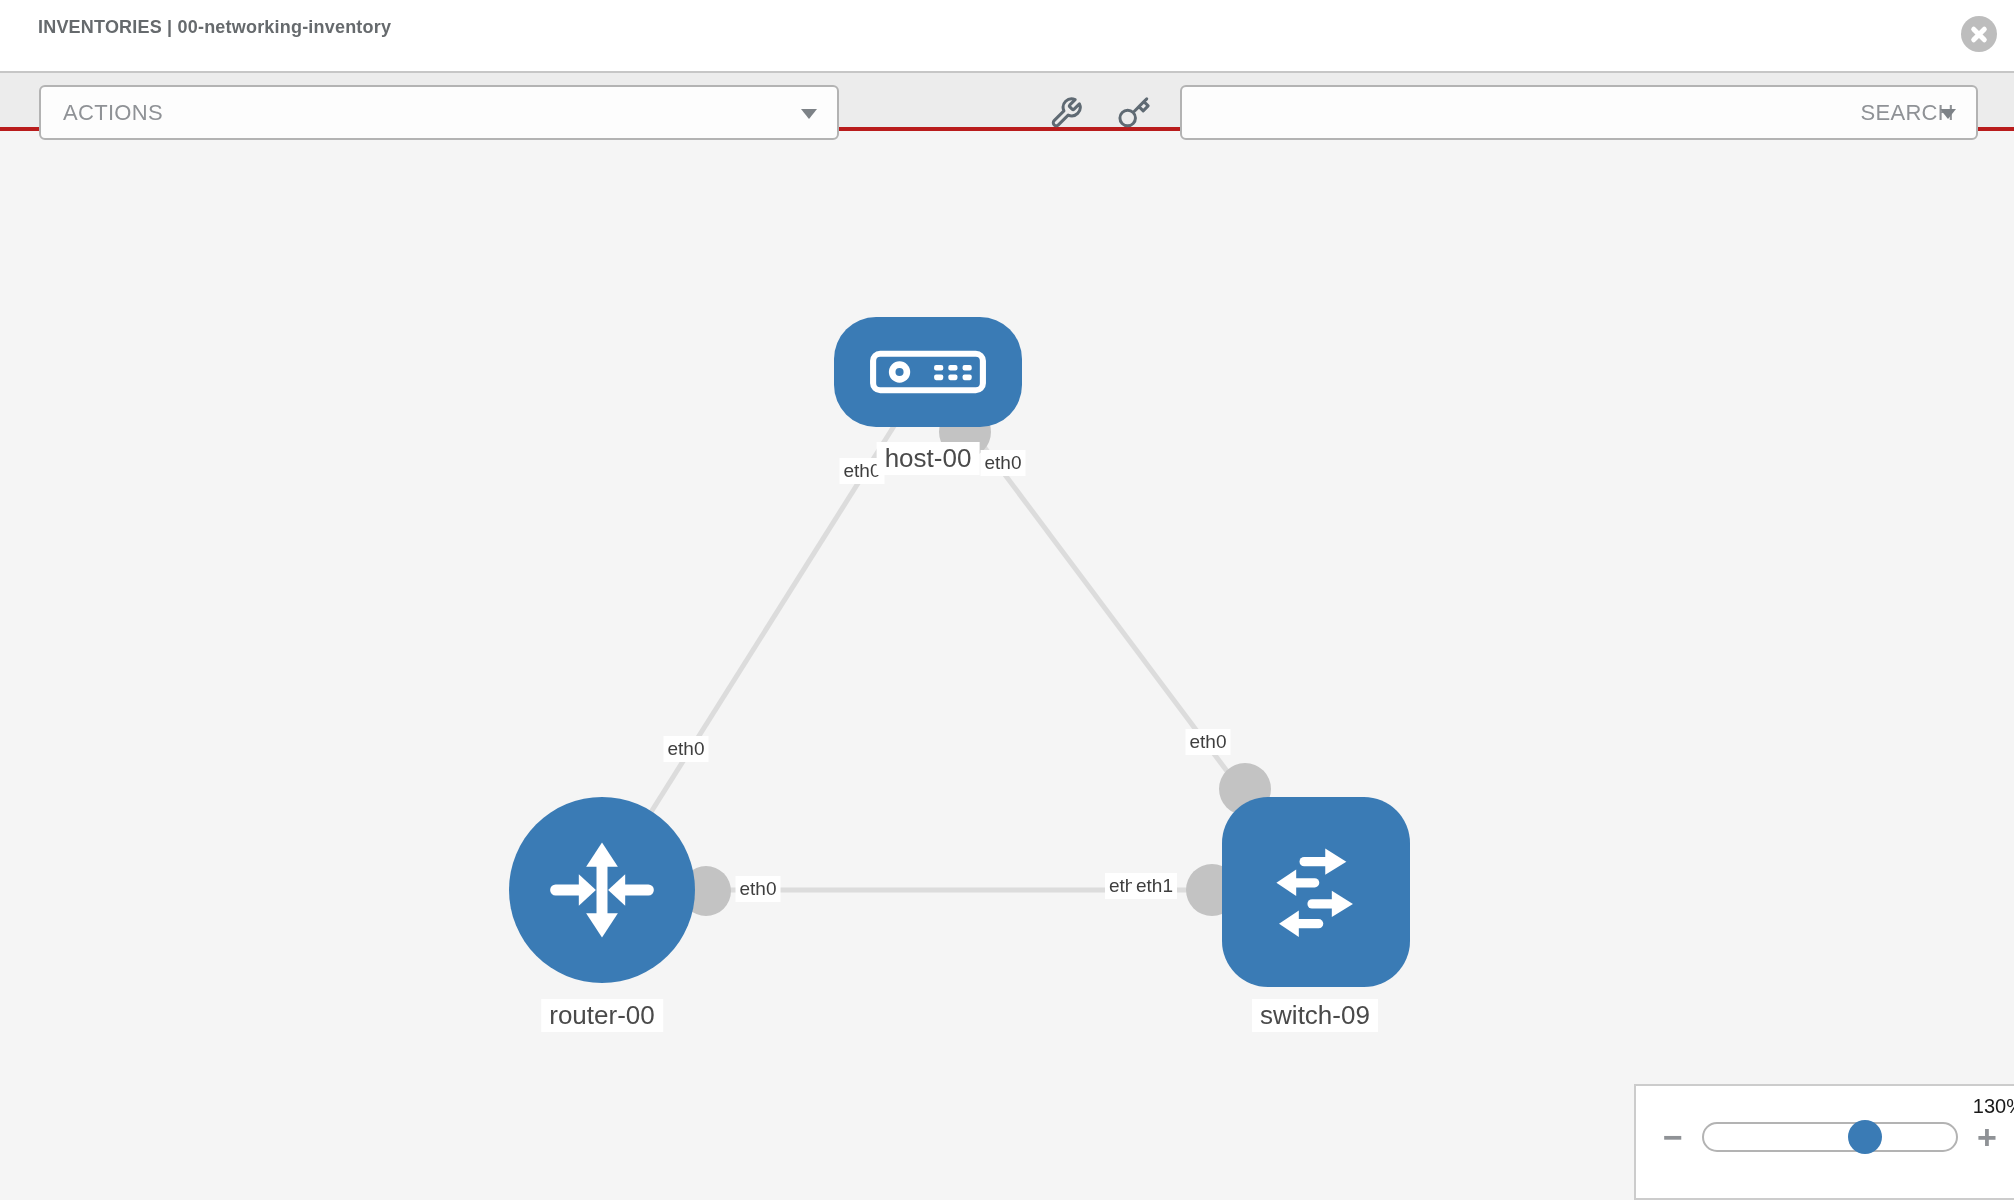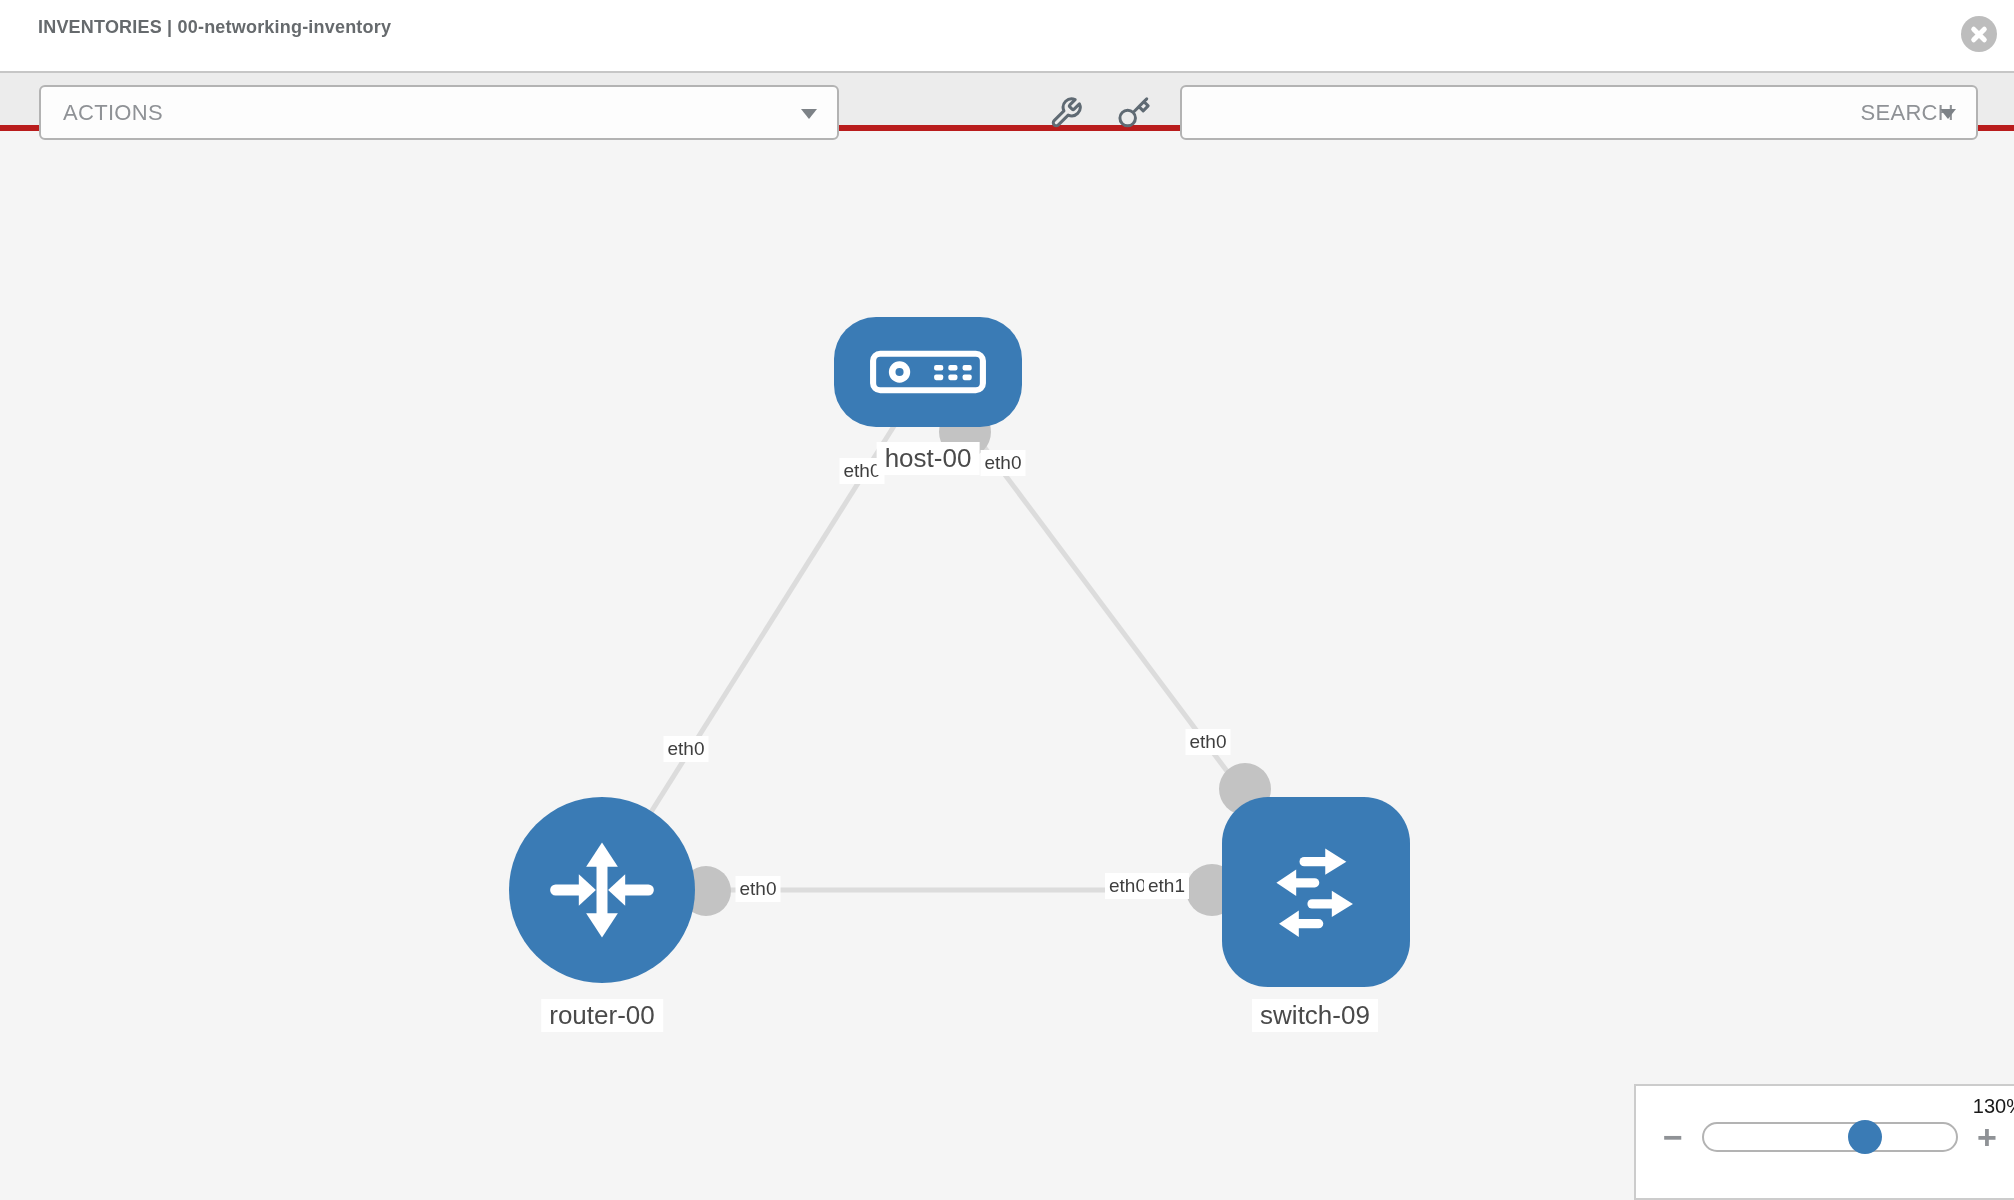--- a/index.html
+++ b/index.html
@@ -11,21 +11,21 @@
   .header { position:absolute; left:0; top:0; width:2014px; height:71px; background:#ffffff; }
   .page-title { position:absolute; left:38px; top:17px; font-size:18px; font-weight:700; color:#666a6d; letter-spacing:.2px; }
   .close-btn { position:absolute; right:17px; top:16px; width:36px; height:36px; border:none; background:transparent; cursor:pointer; }
   .close-circle { position:absolute; left:0; top:0; width:36px; height:36px; border-radius:50%; background:#bdbdbd; }
   .close-circle::before, .close-circle::after { content:""; position:absolute; left:8px; top:15.5px; width:20px; height:5px; border-radius:2.5px; background:#fff; }
   .close-circle::before { transform:rotate(45deg); }
   .close-circle::after  { transform:rotate(-45deg); }
 
   
   .toolbar { position:absolute; left:0; top:71px; width:2014px; height:60px; background:#ececec;
-             border-top:2px solid #c6c6c6; border-bottom:6px solid #b91c1c; }
+             border-top:2px solid #c6c6c6; border-bottom:4px solid #b91c1c; }
   .dropdown { position:absolute; top:12px; height:55px; background:#fdfdfd; border:2px solid #b3b3b3;
               border-radius:6px; display:flex; align-items:center; padding:0 22px; cursor:pointer; }
   .dropdown .dd-label { font-size:22px; color:#8f9296; letter-spacing:.3px; }
   .caret { position:absolute; right:20px; top:50%; margin-top:-4px; width:0; height:0;
            border-left:8px solid transparent; border-right:8px solid transparent; border-top:10px solid #7d8287; }
   .actions-dd { left:39px; width:800px; }
   .search-dd { left:1180px; width:798px;justify-content:flex-end; }
   .tool-icon { position:absolute; top:20px; width:40px; height:40px; display:flex; align-items:center; justify-content:center; cursor:pointer; }
   .tool-icon svg { stroke:#5f6a73; fill:none; stroke-width:2.1; stroke-linecap:round; stroke-linejoin:round; }
   .icon-wrench { left:1046px; }
@@ -148,21 +148,21 @@
         </g>
       </svg>
     </div>
 
     <div class="if-label if-center" style="left:850px; top:307px;">eth0</div>
     <div class="if-label if-center" style="left:991px; top:299px;">eth0</div>
     <div class="if-label if-center" style="left:674px; top:585px;">eth0</div>
     <div class="if-label if-center" style="left:1196px; top:578px;">eth0</div>
     <div class="if-label if-center" style="left:746px; top:725px;">eth0</div>
     <div class="if-label" style="left:1093px; top:722px;">eth0</div>
-    <div class="if-label" style="left:1120px; top:722px;margin-left:12px;">eth1</div>
+    <div class="if-label" style="left:1120px; top:722px;">eth1</div>
 
     <div class="node-label" style="left:916px; top:291px;">host-00</div>
     <div class="node-label" style="left:590px; top:848px;">router-00</div>
     <div class="node-label" style="left:1303px; top:848px;">switch-09</div>
 
     <div class="zoom-panel">
       <div class="zoom-level">130%</div>
       <div class="zoom-row">
         <button class="zoom-btn">−</button>
         <div class="zoom-track">

